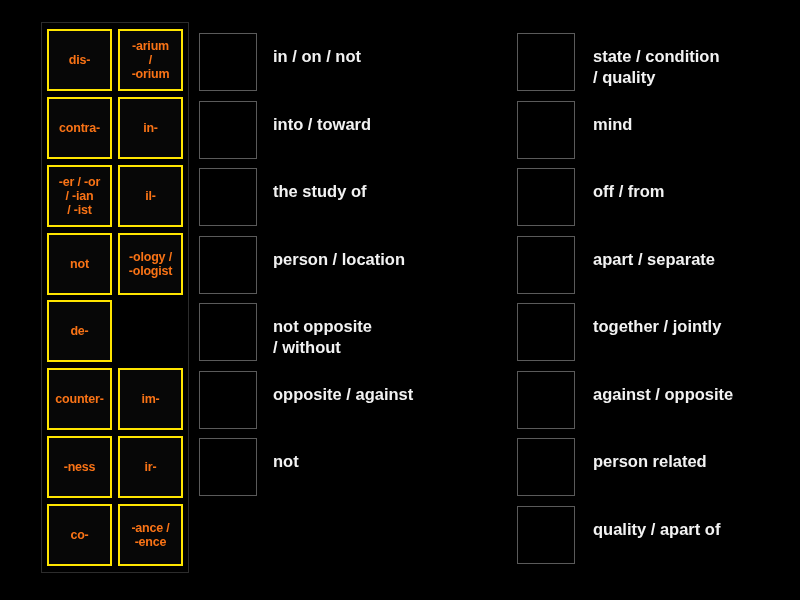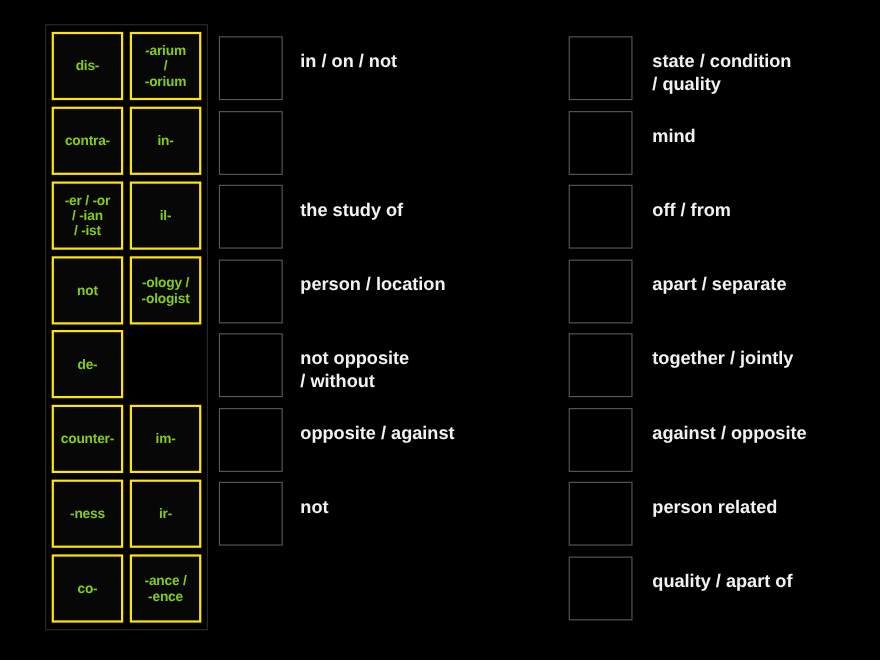--- a/index.html
+++ b/index.html
@@ -34,21 +34,21 @@
     display: flex;
     justify-content: space-between;
     height: 62px;
   }
   .tile {
     box-sizing: border-box;
     width: 65px;
     height: 62px;
     border: 2px solid #ffe500;
     background: #070707;
-    color: #84cc16;
+    color: #f97316;
     font-weight: bold;
     font-size: 12.5px;
     line-height: 14px;
     letter-spacing: -0.2px;
     display: flex;
     align-items: center;
     justify-content: center;
     text-align: center;
     white-space: pre-line;
     cursor: grab;
@@ -145,20 +145,21 @@
 
 <div class="answer-column" id="column-middle">
 
   <div class="answer-row">
     <div class="drop-box"></div>
     <div class="answer-label">in / on / not</div>
   </div>
 
   <div class="answer-row">
     <div class="drop-box"></div>
+    <div class="answer-label">into / toward</div>
   </div>
 
 
   <div class="answer-row">
     <div class="drop-box"></div>
     <div class="answer-label">the study of</div>
   </div>
 
   <div class="answer-row">
     <div class="drop-box"></div>

